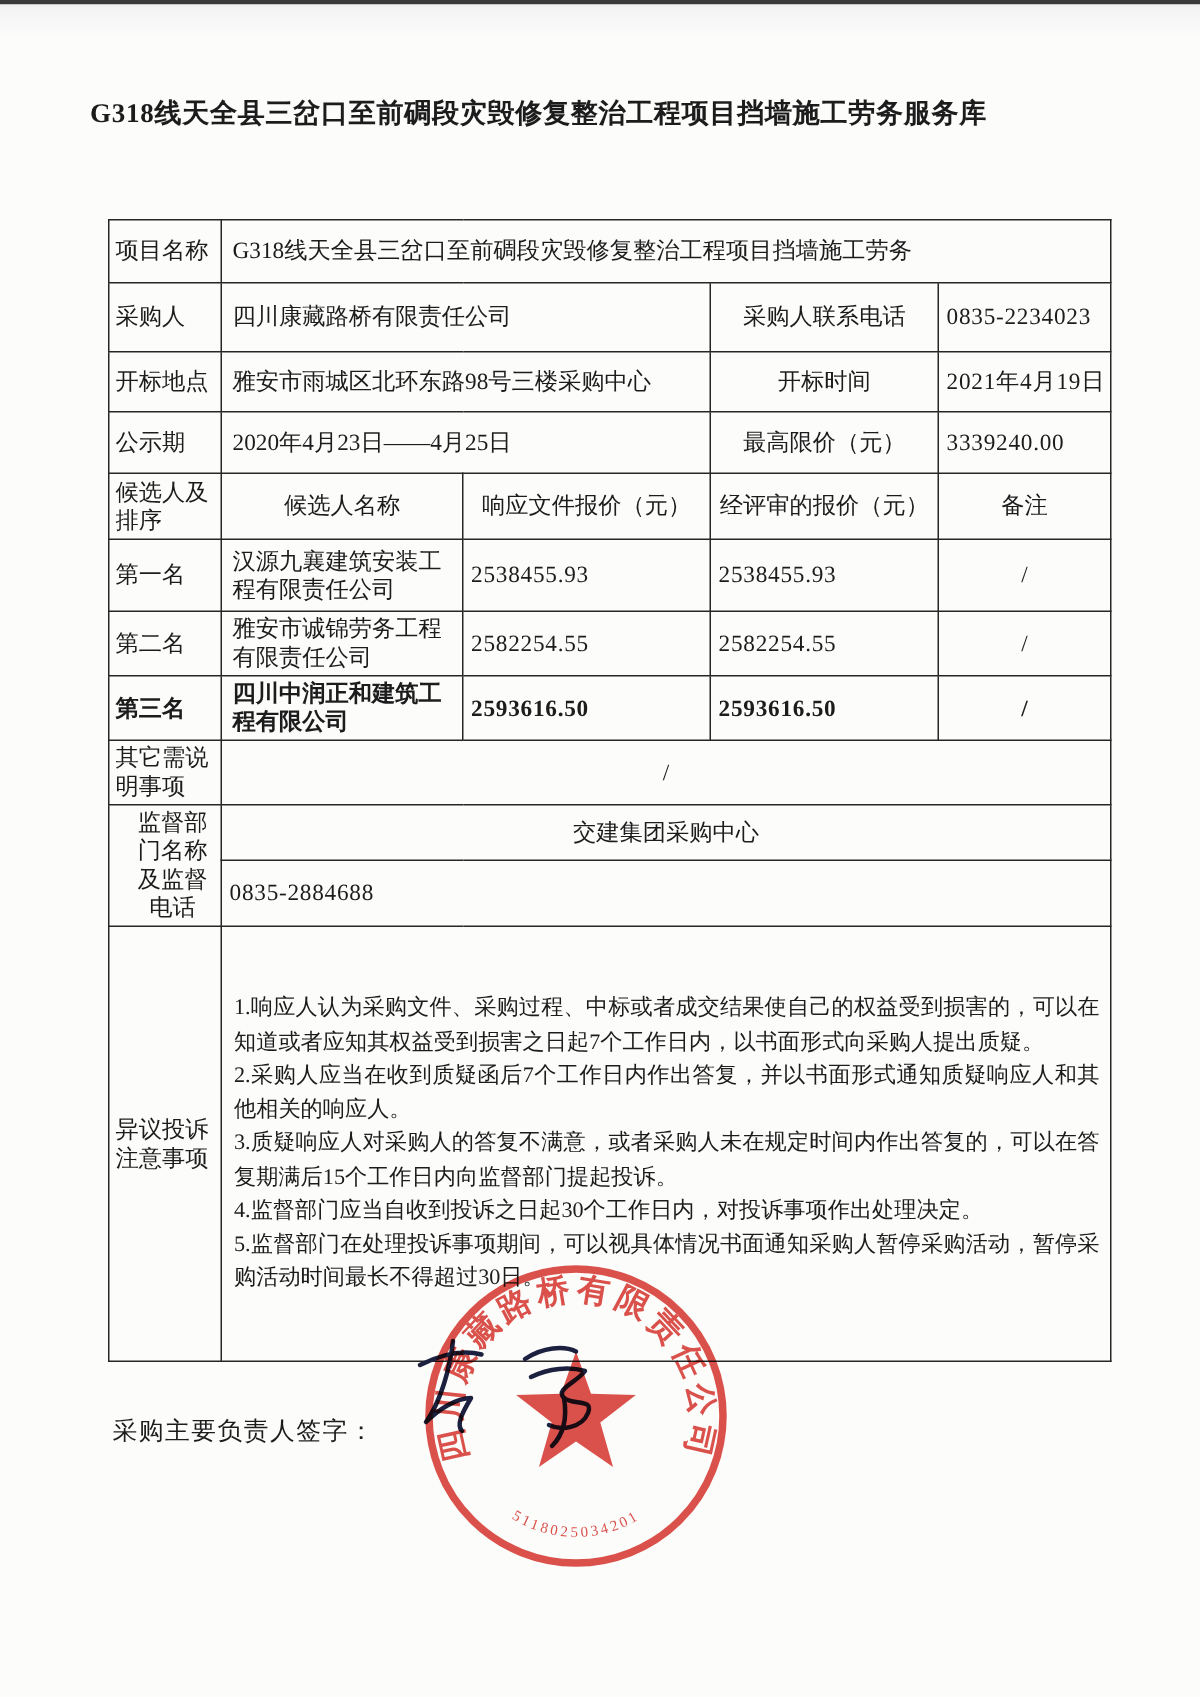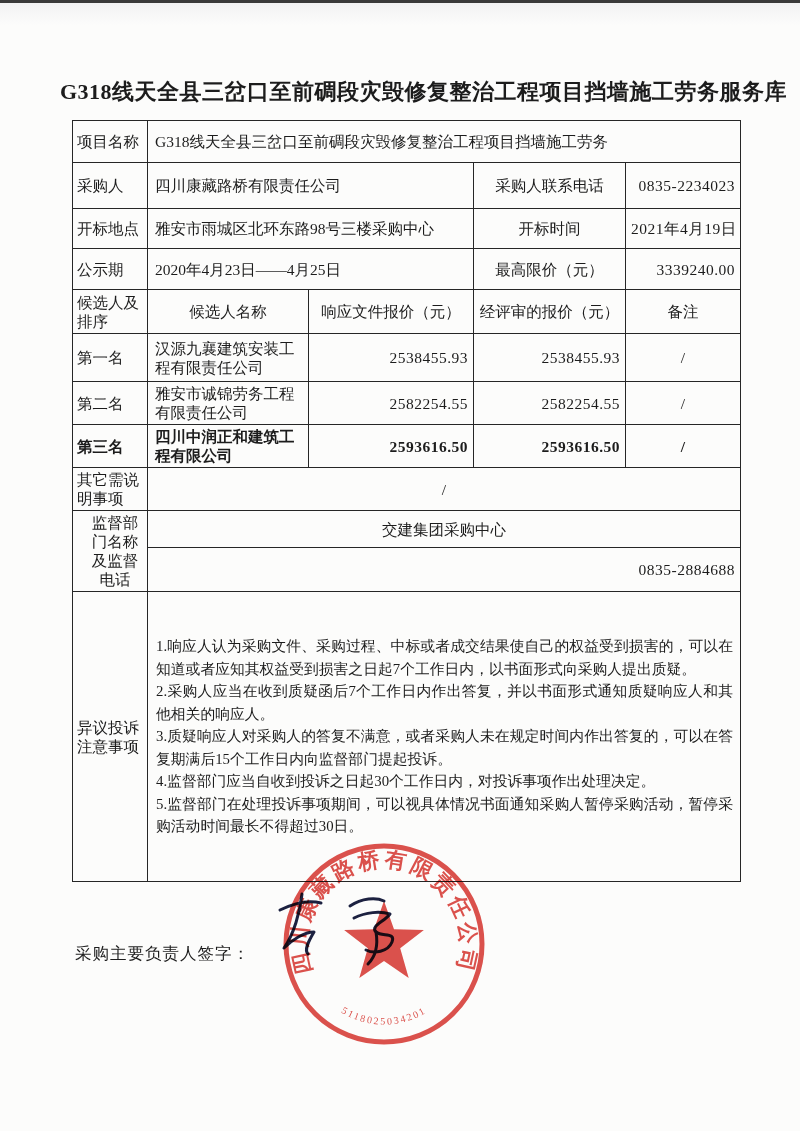--- a/index.html
+++ b/index.html
@@ -4,36 +4,36 @@
 <style>
   html,body{margin:0;padding:0;}
   body{
     width:800px;height:1131px;position:relative;overflow:hidden;
     background:#fcfcfb;color:#1c1c1c;
     font-family:"Liberation Serif","DejaVu Serif",serif;
   }
   .scan-edge-top{position:absolute;top:0;left:0;width:800px;height:3px;background:#3a3a3a;}
   .scan-wash{position:absolute;top:3px;left:0;width:800px;height:22px;background:linear-gradient(#f2f2f3,#fcfcfb);}
   .title{
-    position:absolute;top:78px;left:60px;width:680px;text-align:center;
-    font-weight:bold;font-size:22px;line-height:27px;letter-spacing:.5px;white-space:nowrap;
+    position:absolute;top:62px;left:60px;width:680px;
+    font-weight:bold;font-size:18px;line-height:27px;letter-spacing:.5px;white-space:nowrap;
   }
   table.main{
-    position:absolute;top:120px;left:72px;width:668px;
+    position:absolute;top:146px;left:72px;width:668px;
     border-collapse:collapse;table-layout:fixed;
   }
   td{
     border:1.5px solid #262626;font-size:15.5px;line-height:19px;
     padding:2px 5px;vertical-align:middle;word-break:break-all;
   }
   td.lab{text-align:left;padding-left:4px;padding-right:2px;}
   td.lab-c{text-align:center;padding-left:12px;padding-right:2px;}
   td.val{text-align:left;padding-left:7px;}
   td.ctr{text-align:center;}
-  td.num{text-align:right;letter-spacing:.5px;}
+  td.num{text-align:left;letter-spacing:.5px;}
   td.hdr{text-align:center;padding:2px 2px;}
   .nowrap{white-space:nowrap;}
   tr.r1{height:42px;} tr.r2{height:46px;} tr.r3{height:40px;} tr.r4{height:41px;}
   tr.r5{height:44px;} tr.r6{height:48px;} tr.r7{height:42px;} tr.r8{height:42px;font-weight:bold;}
   tr.r9{height:43px;} tr.r10{height:37px;} tr.r11{height:43px;} tr.r12{height:290px;}
   td.objection-body{
     font-size:14.8px;line-height:22.5px;text-align:justify;
     padding:8px 7px 8px 8px;word-break:break-all;
   }
   td.objection-body p{margin:0;}

